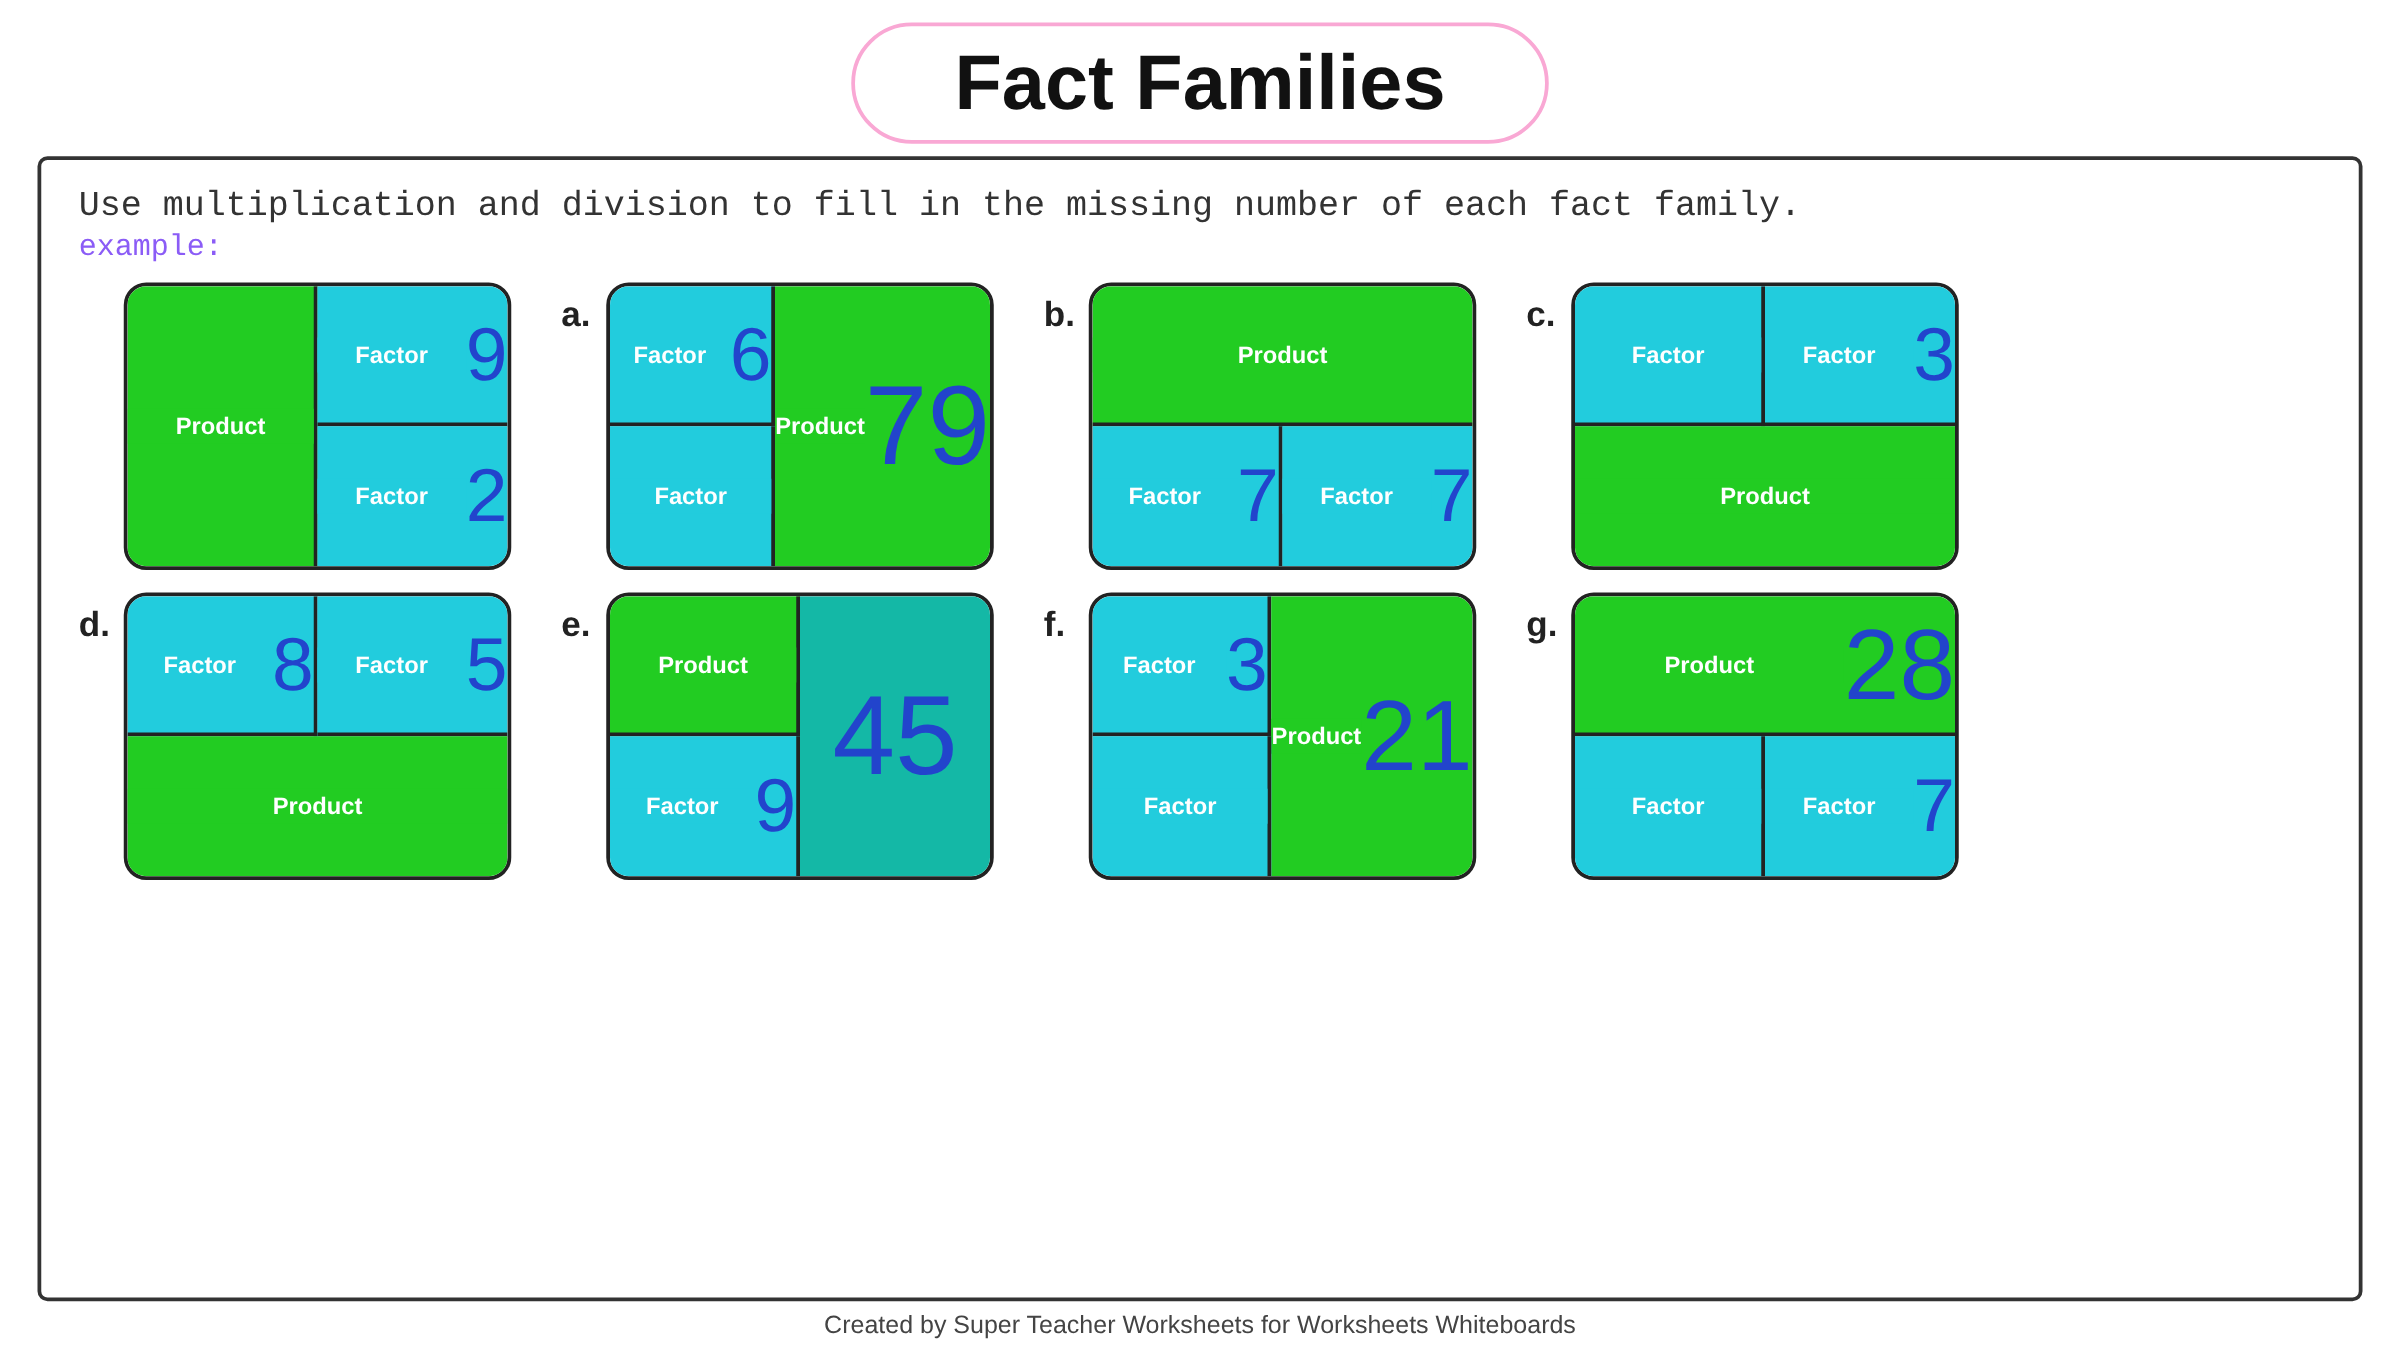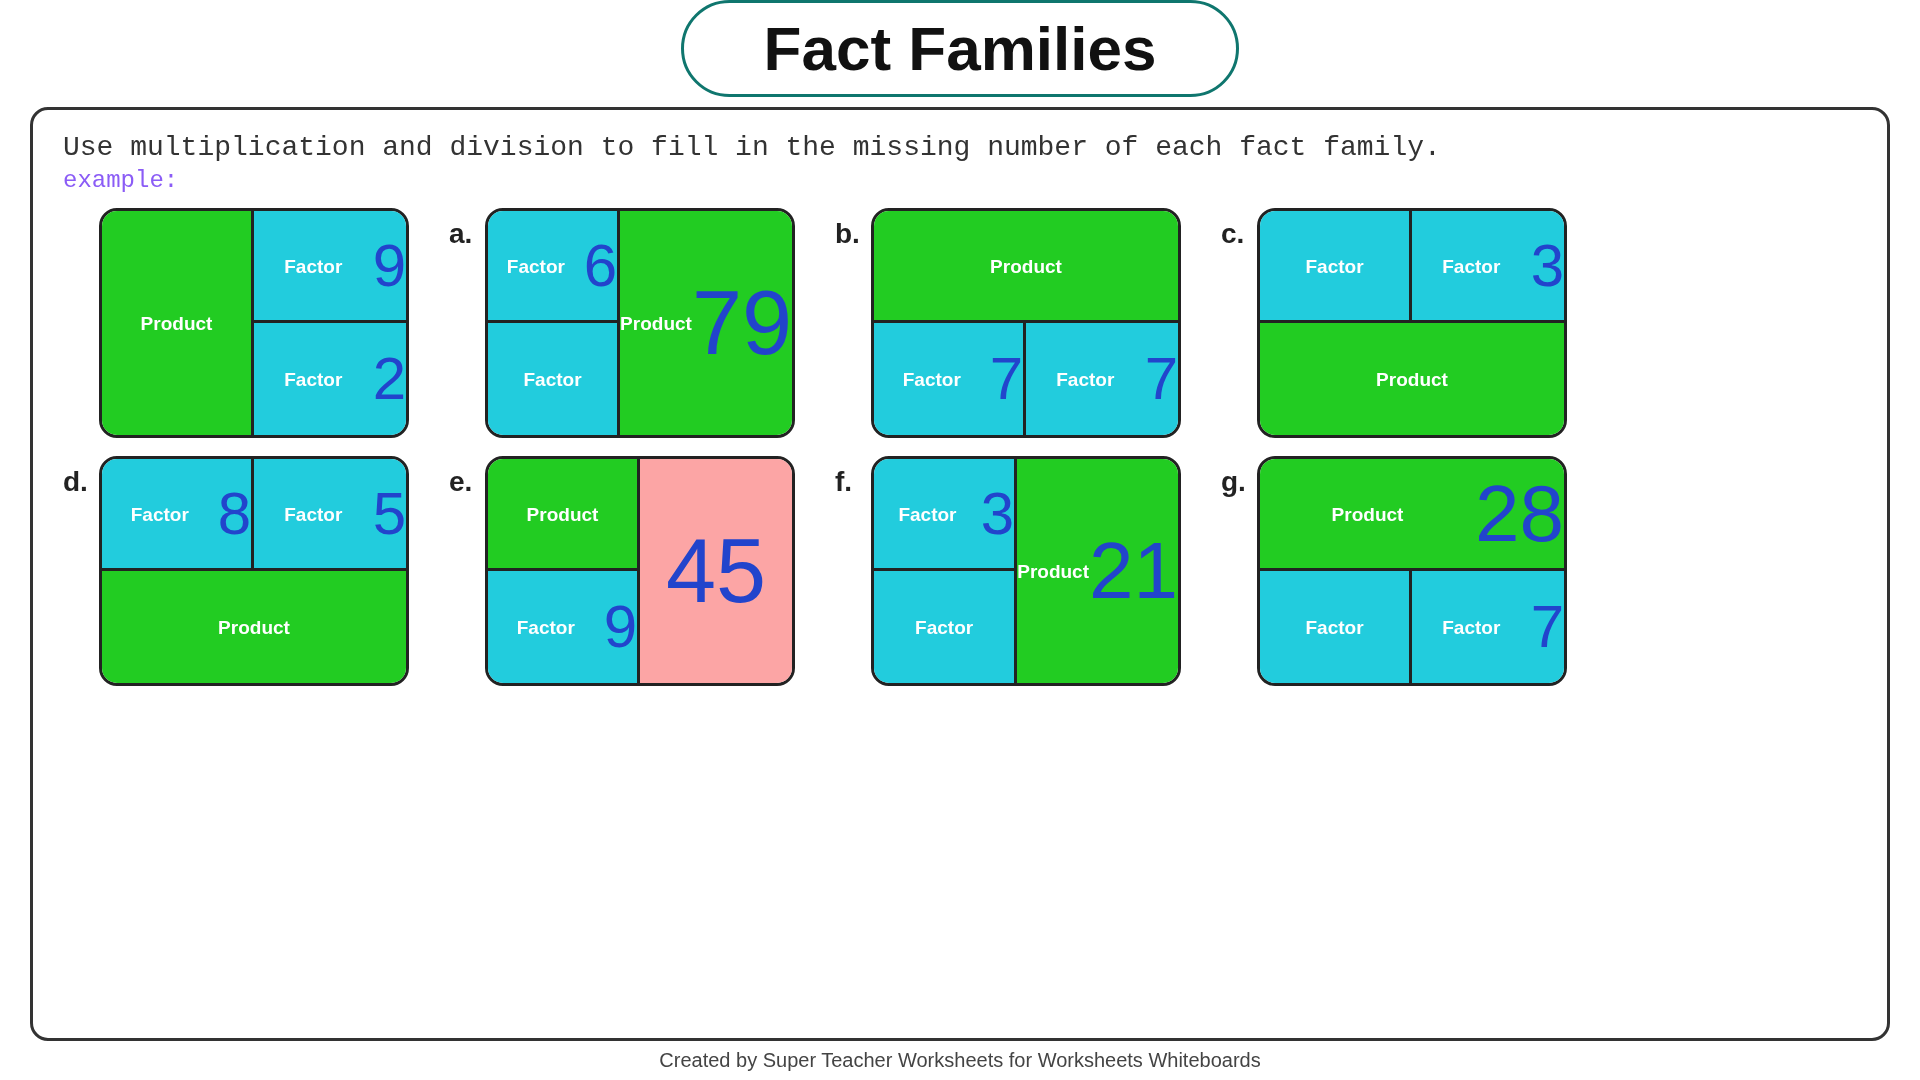--- a/index.html
+++ b/index.html
@@ -8,37 +8,38 @@
       font-family: Arial, sans-serif;
       width: 1920px;
       height: 1080px;
       display: flex;
       flex-direction: column;
       align-items: center;
       overflow: hidden;
     }
 
     .title-container {
+      margin-top: 18px;
       background: white;
-      border: 3px solid #0f766e;
+      border: 3px solid #f9a8d4;
       border-radius: 50px;
       padding: 10px 80px;
       display: inline-block;
     }
 
     .title-text {
       font-size: 62px;
       font-weight: 900;
       color: #111;
       font-family: Arial Black, Arial, sans-serif;
     }
 
     .main-border {
       border: 3px solid #333;
-      border-radius: 18px;
+      border-radius: 8px;
       width: 1860px;
       margin-top: 10px;
       padding: 22px 30px 18px 30px;
       background: #fff;
       flex: 1;
     }
 
     .instructions {
       font-size: 28px;
       color: #333;
@@ -235,21 +236,21 @@
       grid-column: 2;
       grid-row: 2;
     }
 
     .cell {
       display: flex;
       flex-direction: column;
       align-items: center;
       justify-content: center;
       position: relative;
-      background: #fca5a5;
+      background: #14b8a6;
     }
 
     .cell-label {
       font-size: 19px;
       font-weight: bold;
       color: #fff;
       font-family: Arial, sans-serif;
       text-align: center;
       width: 100%;
       padding: 4px 0 2px 0;

